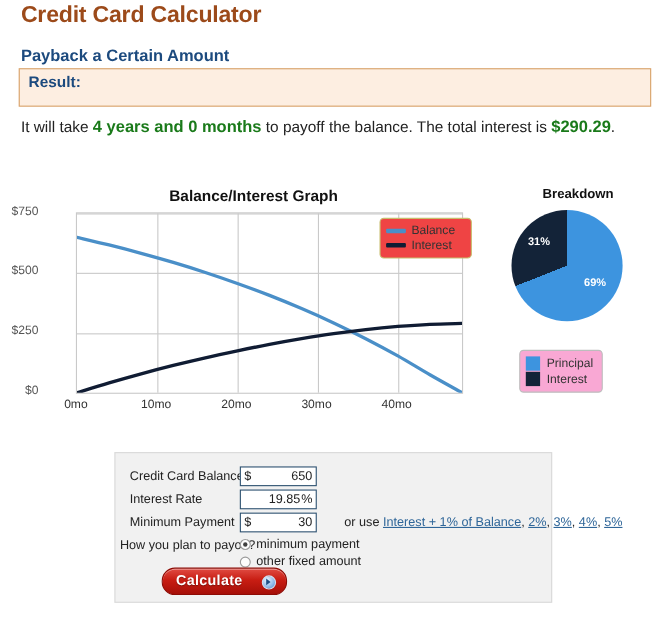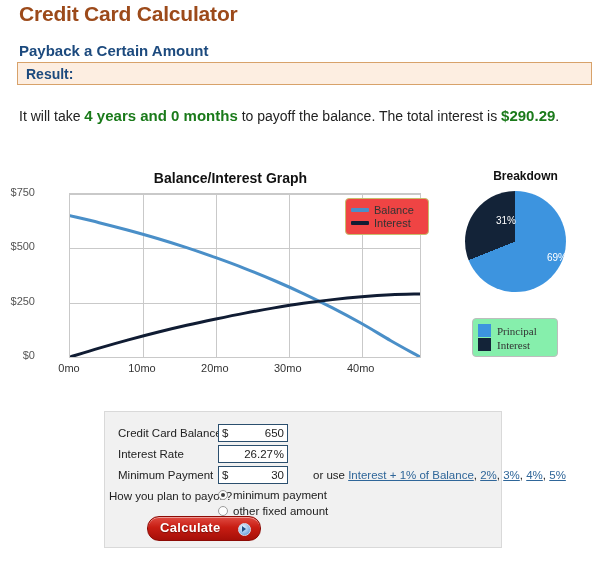--- a/index.html
+++ b/index.html
@@ -15,21 +15,21 @@
     position:absolute;left:19px;top:2px;
     font-size:21px;font-weight:bold;color:#9c4a1a;
     letter-spacing:-0.2px;
   }
   #sub-title{
     position:absolute;left:19px;top:42px;
     font-size:15px;font-weight:bold;color:#1c4a7e;
   }
   #result-banner{
     position:absolute;left:17px;top:62px;
-    width:575px;height:23px;
+    width:575px;height:35px;
     background:#fdeee1;border:1px solid #d8a26a;
     box-sizing:border-box;
   }
   #result-banner .lbl{
     position:absolute;left:8px;top:3px;
     font-size:14px;font-weight:bold;color:#1c4a7e;
   }
   #result-sentence{
     position:absolute;left:19px;top:105px;width:580px;
     font-size:14px;line-height:21px;color:#222;
@@ -69,28 +69,27 @@
   
   #pie-chart{position:absolute;left:440px;top:165px;width:171px;height:210px;}
   #pie-title{
     position:absolute;left:0;top:4px;width:171px;text-align:center;
     font-size:12px;font-weight:bold;color:#111;
   }
   #pie{
     position:absolute;left:25px;top:26px;width:101px;height:101px;
     border-radius:50%;
   }
-  .pie-label{position:absolute;font-size:10px;font-weight:normal;color:#ffffff;margin-left:16px;}
+  .pie-label{position:absolute;font-size:10px;font-weight:bold;color:#ffffff;}
   #pie-label-interest{left:40px;top:50px;}
   #pie-label-principal{left:91px;top:87px;}
   #pie-legend{
     position:absolute;left:32px;top:153px;
-    background:#86efac;border:1px solid #bdbdbd;border-radius:4px;
-    padding:4px 20px 4px 5px;
-    font-family:Liberation Serif, serif;
+    background:#f9a8d4;border:1px solid #bdbdbd;border-radius:4px;
+    padding:4px 8px 4px 5px;
   }
   #pie-legend .row{display:flex;align-items:center;margin:1px 0;}
   #pie-legend .swatch{width:13px;height:13px;margin-right:6px;}
   #pie-legend .txt{font-size:11px;color:#333;}
 
   
   #form-panel{
     position:absolute;left:104px;top:411px;width:398px;height:137px;
     background:#f1f1f1;border:1px solid #d9d9d9;box-sizing:border-box;
   }
@@ -221,21 +220,21 @@
 <div id="form-panel">
 
   <div class="flabel" style="left:13px;top:15px;">Credit Card Balance</div>
   <div class="fbox" style="left:113px;top:12px;">
     <span class="dollar">$</span>
     <span class="val">650</span>
   </div>
 
   <div class="flabel" style="left:13px;top:36px;">Interest Rate</div>
   <div class="fbox" style="left:113px;top:33px;">
-    <span class="val" style="right:14px;">26.27</span>
+    <span class="val" style="right:14px;">19.85</span>
     <span class="pct">%</span>
   </div>
 
   <div class="flabel" style="left:13px;top:57px;">Minimum Payment</div>
   <div class="fbox" style="left:113px;top:54px;">
     <span class="dollar">$</span>
     <span class="val">30</span>
   </div>
   <div class="suffix" id="min-pay-hint" style="left:184px;top:57px;"><span>or use </span><span class="lnk">Interest + 1% of Balance</span><span>, </span><span class="lnk">2%</span><span>, </span><span class="lnk">3%</span><span>, </span><span class="lnk">4%</span><span>, </span><span class="lnk">5%</span></div>
 

